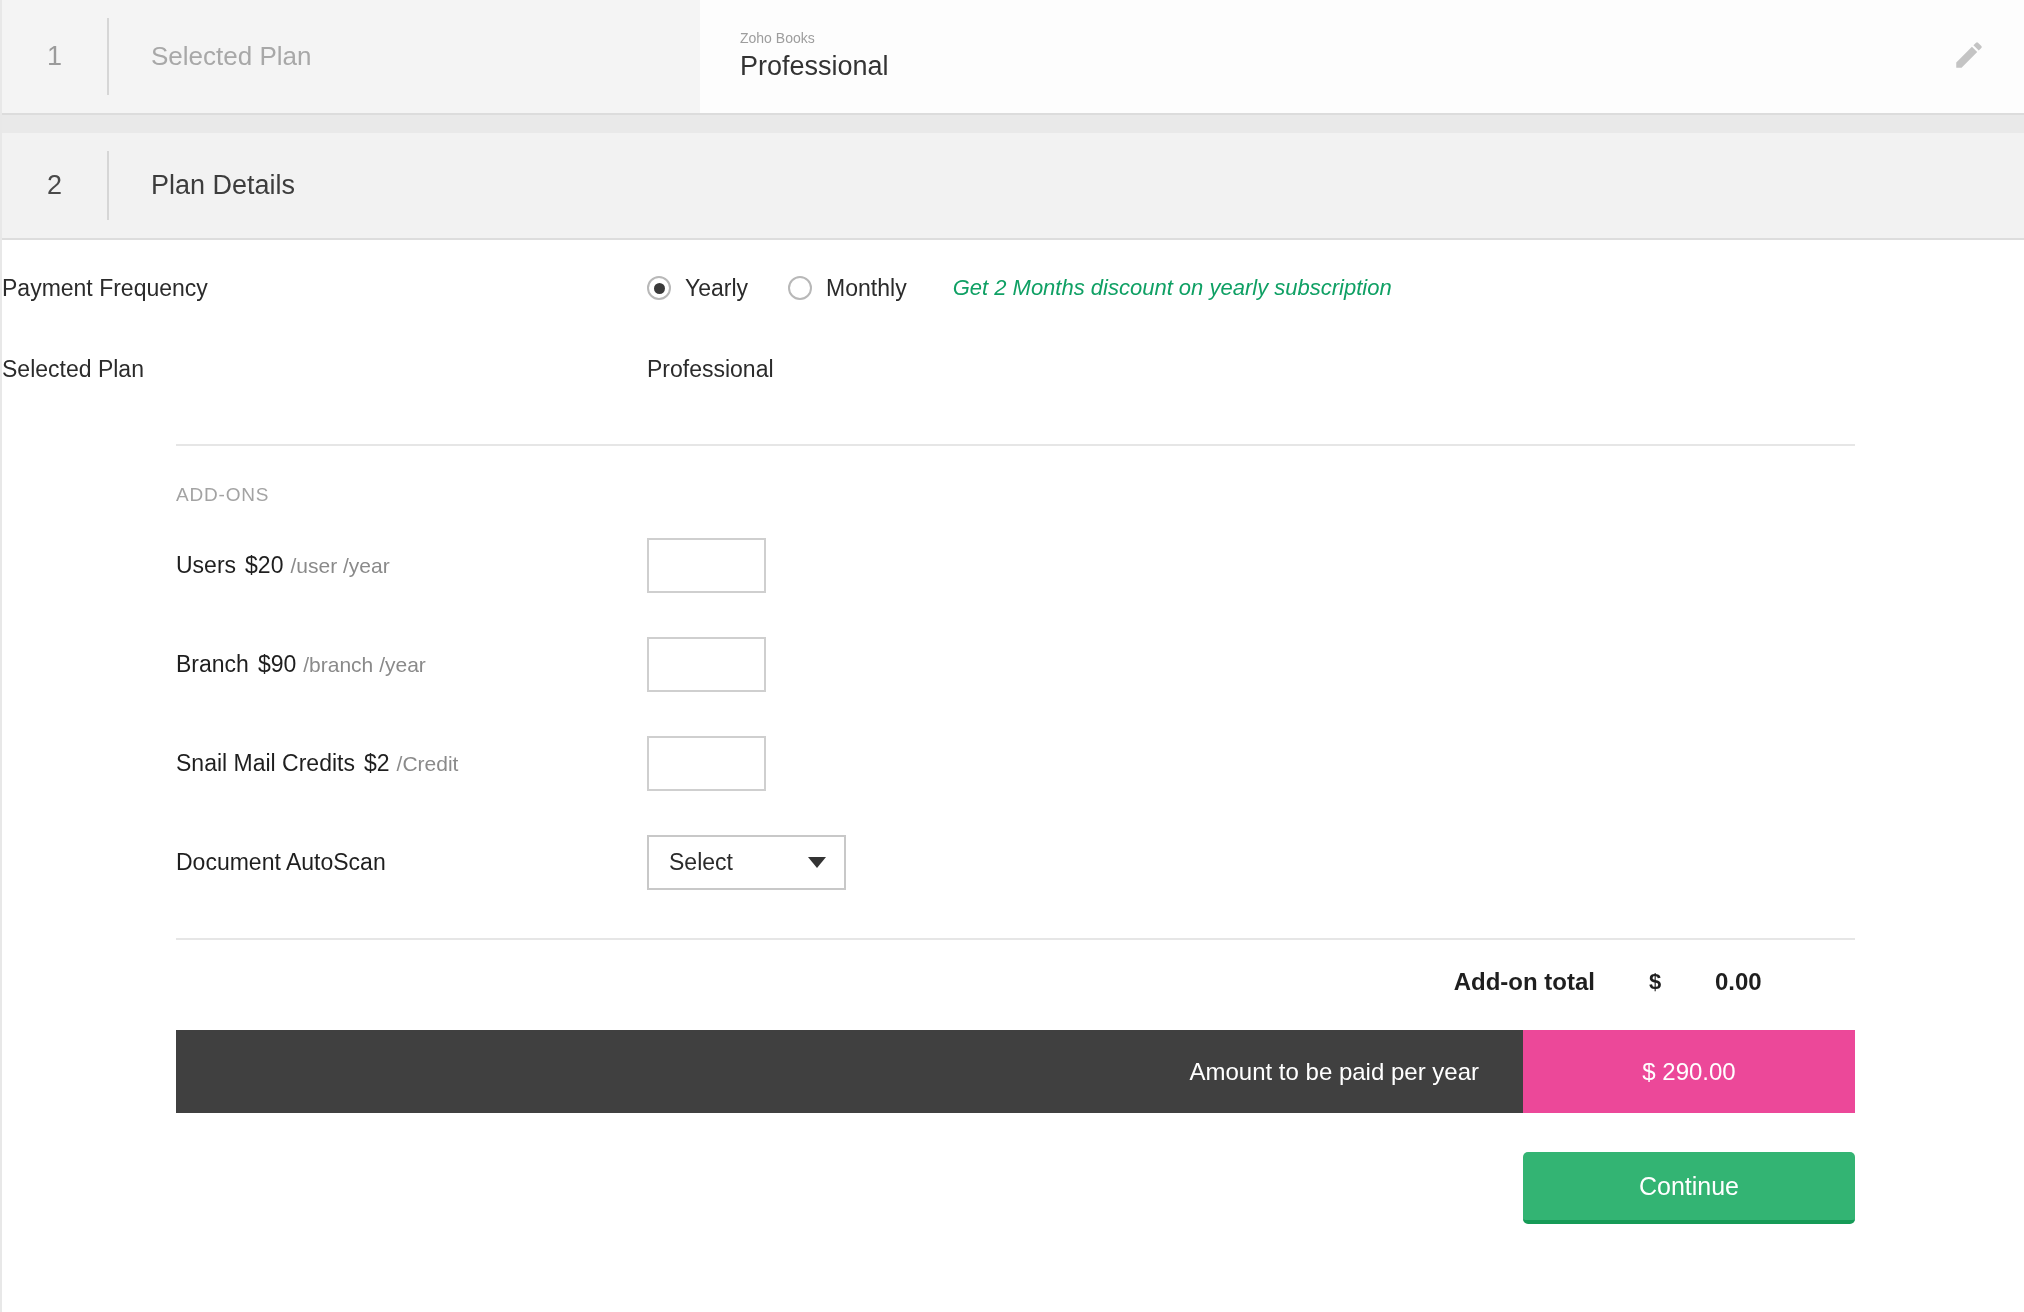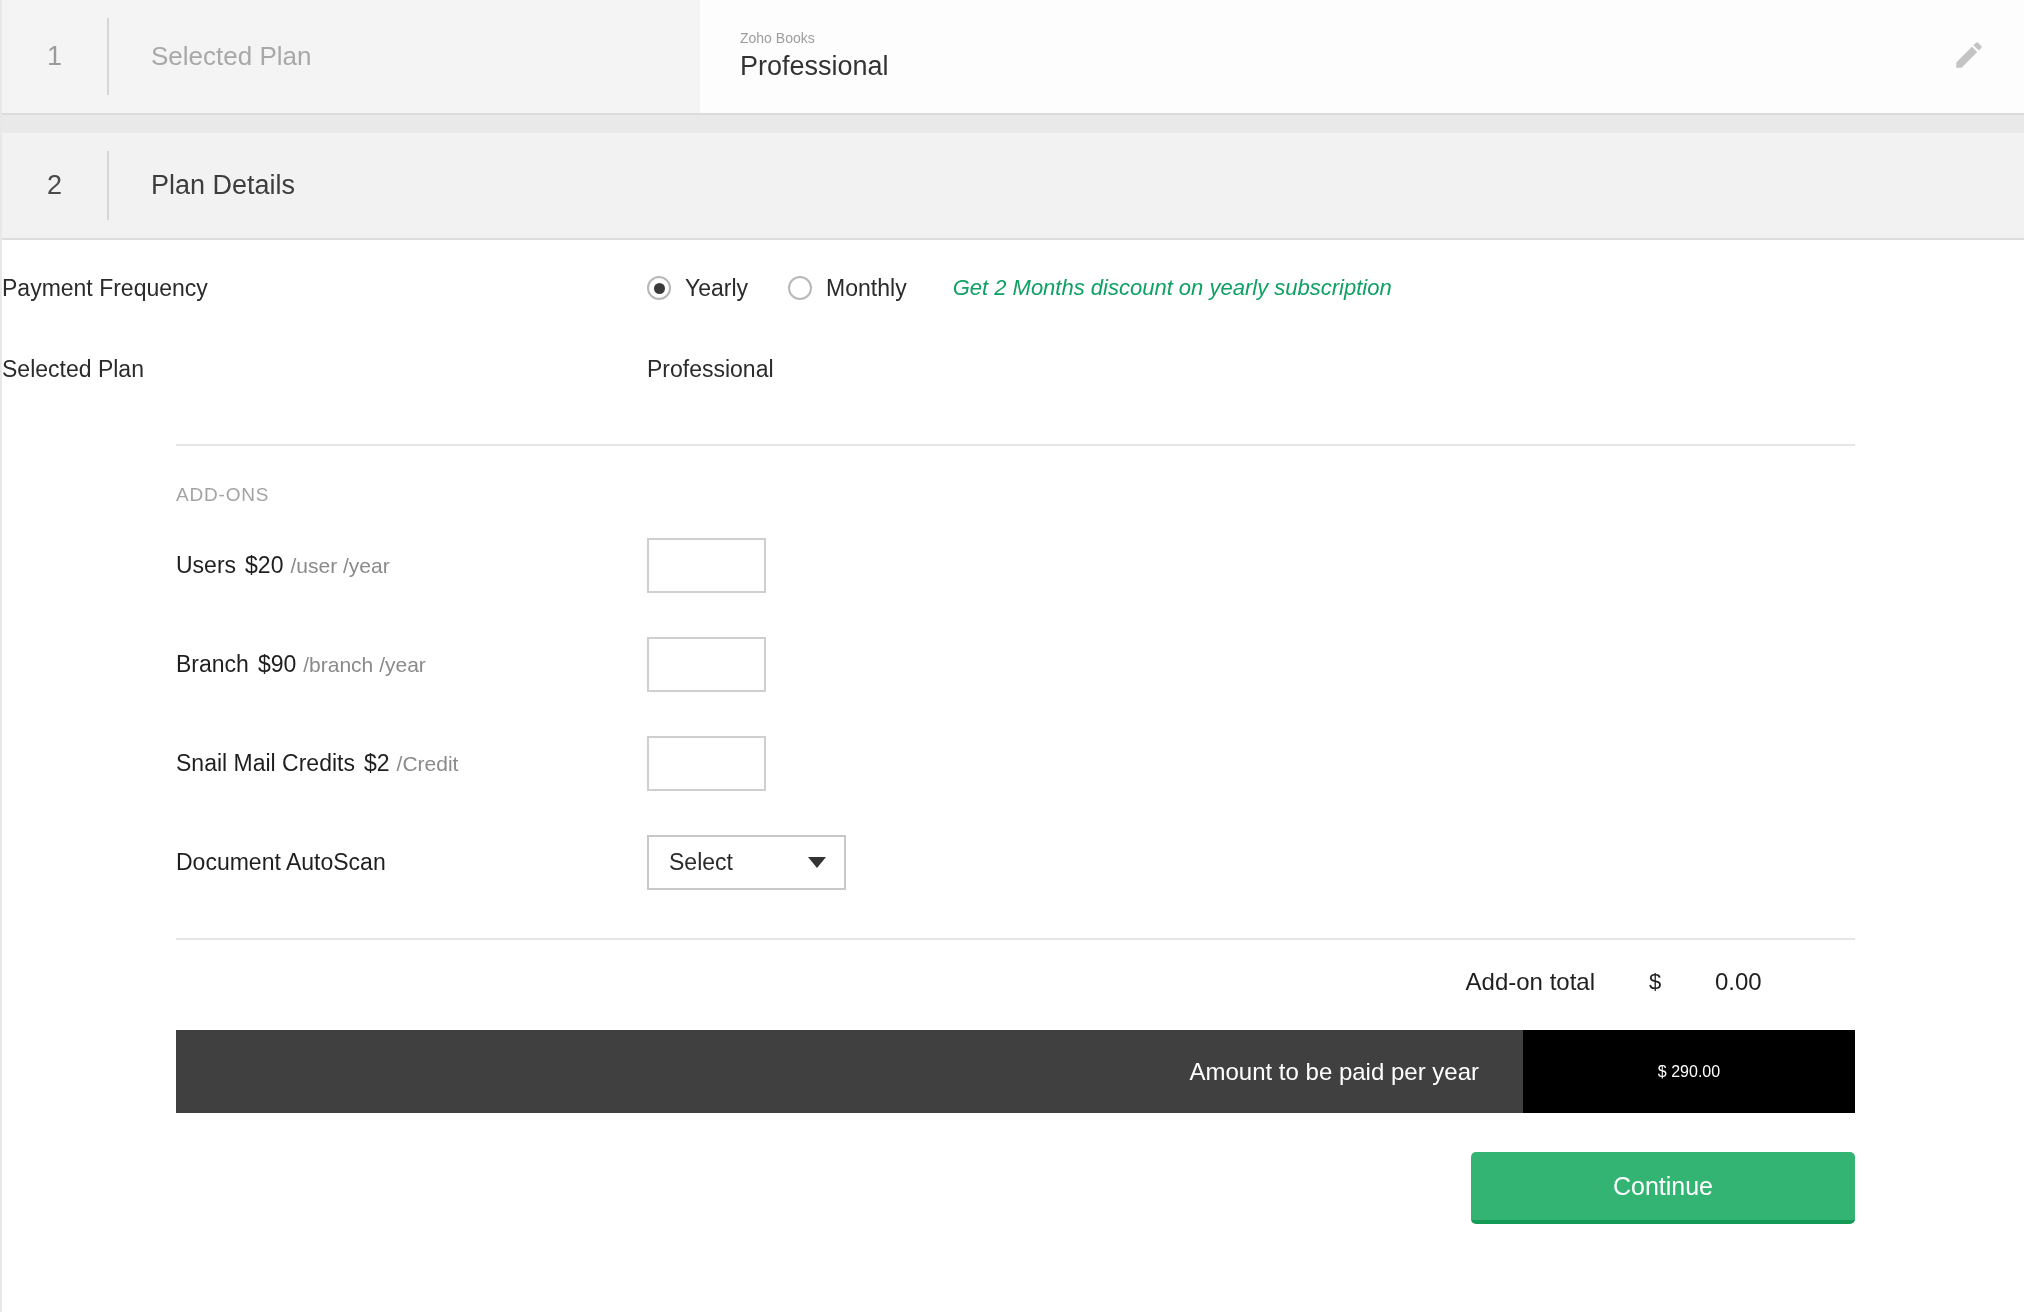--- a/index.html
+++ b/index.html
@@ -216,20 +216,21 @@
   }
 
   .hr-bottom { margin-top: 36px; }
 
   .total-row {
     display: flex;
     align-items: center;
     height: 84px;
     padding-right: 169px;
     justify-content: flex-end;
+    font-weight: bold;
   }
   .total-lbl { font-size: 24px; color: #1f1f1f; }
   .total-cur { font-size: 22px; color: #1f1f1f; width: 120px; text-align: center; }
   .total-val { font-size: 24px; color: #1f1f1f; width: 140px; text-align: left; }
 
   .amount-bar {
     display: flex;
     margin: 6px 169px 0 174px;
     height: 83px;
   }
@@ -238,35 +239,35 @@
     background: #404040;
     display: flex;
     align-items: center;
     justify-content: flex-end;
     padding-right: 44px;
     color: #ffffff;
     font-size: 24px;
   }
   .amount-right {
     flex: 0 0 332px;
-    background: #000000;
+    background: #ec4899;
     display: flex;
     align-items: center;
     justify-content: center;
     color: #ffffff;
-    font-size: 16px;
+    font-size: 24px;
   }
 
   .btn-row {
     display: flex;
     justify-content: flex-end;
     padding: 39px 169px 0 0;
   }
   .continue-btn {
-    width: 384px;
+    width: 332px;
     height: 72px;
     background: #33b473;
     border: none;
     border-bottom: 4px solid #169b57;
     border-radius: 5px;
     color: #ffffff;
     font-size: 25px;
     font-family: "Liberation Sans", sans-serif;
     cursor: pointer;
     display: flex;

